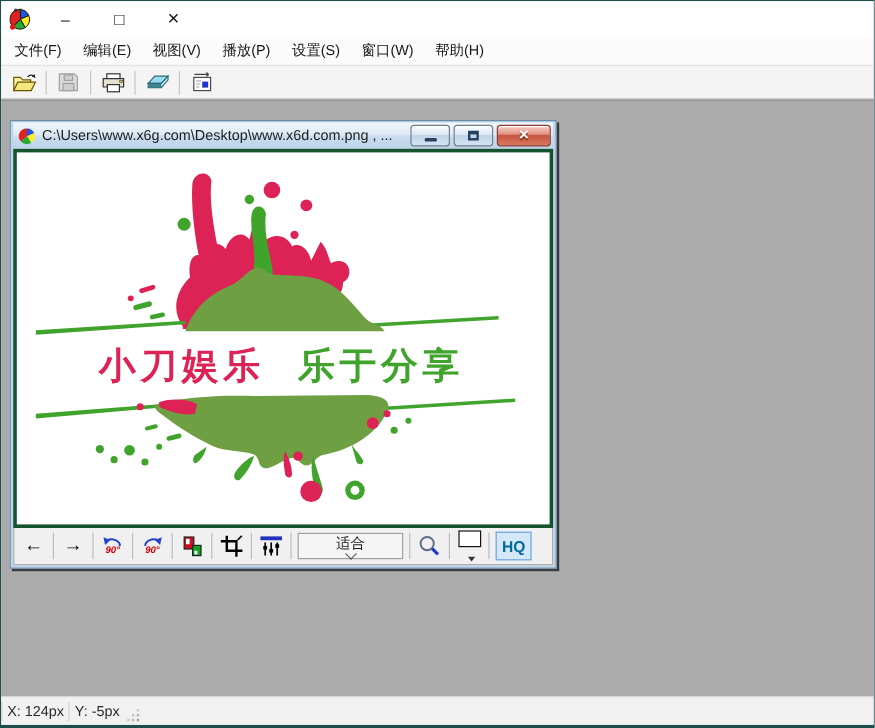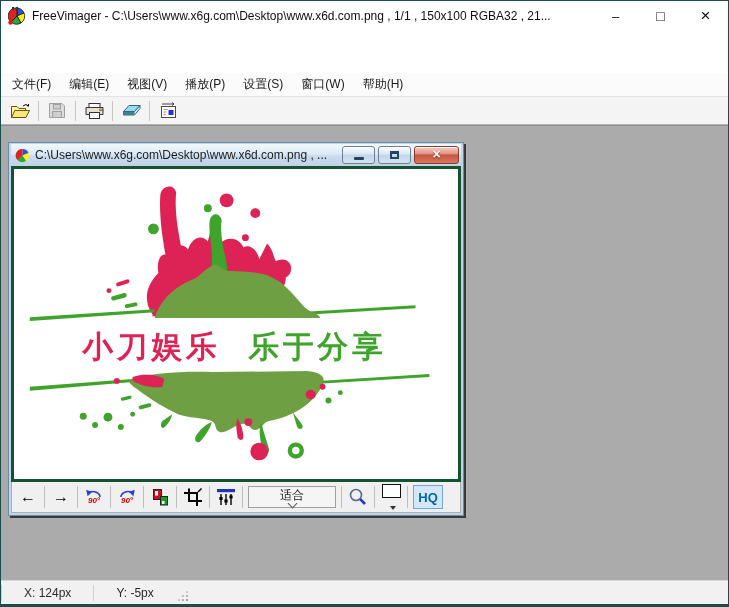--- a/index.html
+++ b/index.html
@@ -11,21 +11,21 @@
   
   .titlebar{height:30px;display:flex;align-items:center;background:#fff;padding-left:7px;flex:0 0 auto;}
   .app-icon{width:18px;height:18px;margin-right:6px;flex:0 0 auto;}
   .title-text{font-size:12px;color:#0f0f0f;white-space:nowrap;overflow:hidden;flex:1 1 auto;}
   .win-controls{display:flex;height:30px;flex:0 0 auto;}
   .win-btn{width:45px;height:30px;display:flex;align-items:center;justify-content:center;font-size:13px;color:#111;}
   .win-btn.max{font-size:14px;}
   .win-btn.close{font-size:17px;}
 
   
-  .menubar{height:23px;display:flex;align-items:stretch;background:#fbfbfb;padding-left:2px;font-size:12px;color:#181818;flex:0 0 auto;margin-top:42px;}
+  .menubar{height:23px;display:flex;align-items:stretch;background:#fbfbfb;padding-left:2px;font-size:12px;color:#181818;flex:0 0 auto;}
   .menu-item{display:flex;align-items:center;padding:0 9px;}
 
   
   .toolbar{height:29px;display:flex;align-items:center;background:#f4f4f4;border-top:1px solid #e3e3e3;border-bottom:1px solid #b3b3b3;padding-left:4px;flex:0 0 auto;}
   .tb-main-btn{width:30px;height:25px;display:flex;align-items:center;justify-content:center;}
   .tb-main-btn.disabled{opacity:.95;}
   .tb-sep{width:1px;height:20px;background:#c6c6c6;margin:0 3px;}
 
   
   .mdi{flex:1 1 auto;background:#ababab;border-top:1px solid #8f8f8f;position:relative;overflow:hidden;}
@@ -54,42 +54,41 @@
   .combo-value{flex:1;font-size:12px;color:#1a1a1a;}
   .combo-chevron{width:7px;height:7px;border-right:1.6px solid #5a5a5a;border-bottom:1.6px solid #5a5a5a;transform:rotate(45deg);margin-top:-4px;}
   .swatch-btn{display:flex;align-items:center;}
   .swatch{width:19px;height:19px;background:#fff;border:1.5px solid #111;}
   .swatch-caret{width:0;height:0;border-left:3.5px solid transparent;border-right:3.5px solid transparent;border-top:4.5px solid #333;margin-left:3px;margin-top:8px;}
   .hq-btn{min-width:30px;height:24px;display:flex;align-items:center;justify-content:center;background:#d3e7f9;border:1px solid #6da7dc;color:#0369a1;font-weight:bold;font-size:13px;margin-left:2px;}
 
   
   .statusbar{height:24px;display:flex;align-items:center;background:#f1f1f1;border-top:1px solid #d6d6d6;font-size:12px;color:#2a2a2a;flex:0 0 auto;}
   .status-msg{flex:1;padding-left:7px;}
-  .status-field{padding:0 22px;border-left:1px solid #cfcfcf;height:16px;display:flex;align-items:center;}
+  .status-field{padding:0 4px;border-left:1px solid #cfcfcf;height:16px;display:flex;align-items:center;}
   .resize-grip{width:16px;height:24px;position:relative;}
   .resize-grip::before{content:"";position:absolute;right:4px;bottom:4px;width:2px;height:2px;background:#9f9f9f;box-shadow:-4px 0 #b5b5b5,0 -4px #b5b5b5,-8px 0 #cacaca,0 -8px #cacaca,-4px -4px #c2c2c2;}
 </style>
 </head>
 <body>
 
 <div class="window">
 
   <div class="titlebar">
     <span class="app-icon">
       <svg viewBox="0 0 18 18" width="18" height="18">
         <path d="M9,9 L9,1 A8,8 0 0 1 16,6 Z" fill="#2255dd" stroke="#111" stroke-width="0.8"></path>
         <path d="M9,9 L16,6 A8,8 0 0 1 13,16 Z" fill="#ffee22" stroke="#111" stroke-width="0.8"></path>
         <path d="M9,9 L13,16 A8,8 0 0 1 3,15 Z" fill="#22aa33" stroke="#111" stroke-width="0.8"></path>
         <path d="M9,9 L3,15 A8,8 0 0 1 9,1 Z" fill="#dd2222" stroke="#111" stroke-width="0.8"></path>
         <rect x="4" y="0" width="2" height="3" fill="#333"></rect>
           <rect x="8" y="0" width="2" height="3" fill="#333"></rect>
         <circle cx="2.5" cy="15.5" r="2.2" fill="#ee1122"></circle>
       </svg>
     </span>
-    <span class="title-text">FreeVimager - C:\Users\www.x6g.com\Desktop\www.x6d.com.png , 1/1 , 150x100 RGBA32 , 21...</span>
     <div class="win-controls">
       <div class="win-btn">–</div>
       <div class="win-btn max">□</div>
       <div class="win-btn close">×</div>
     </div>
   </div>
 
   <div class="menubar">
     <div class="menu-item">文件(F)</div>
     <div class="menu-item">编辑(E)</div>

